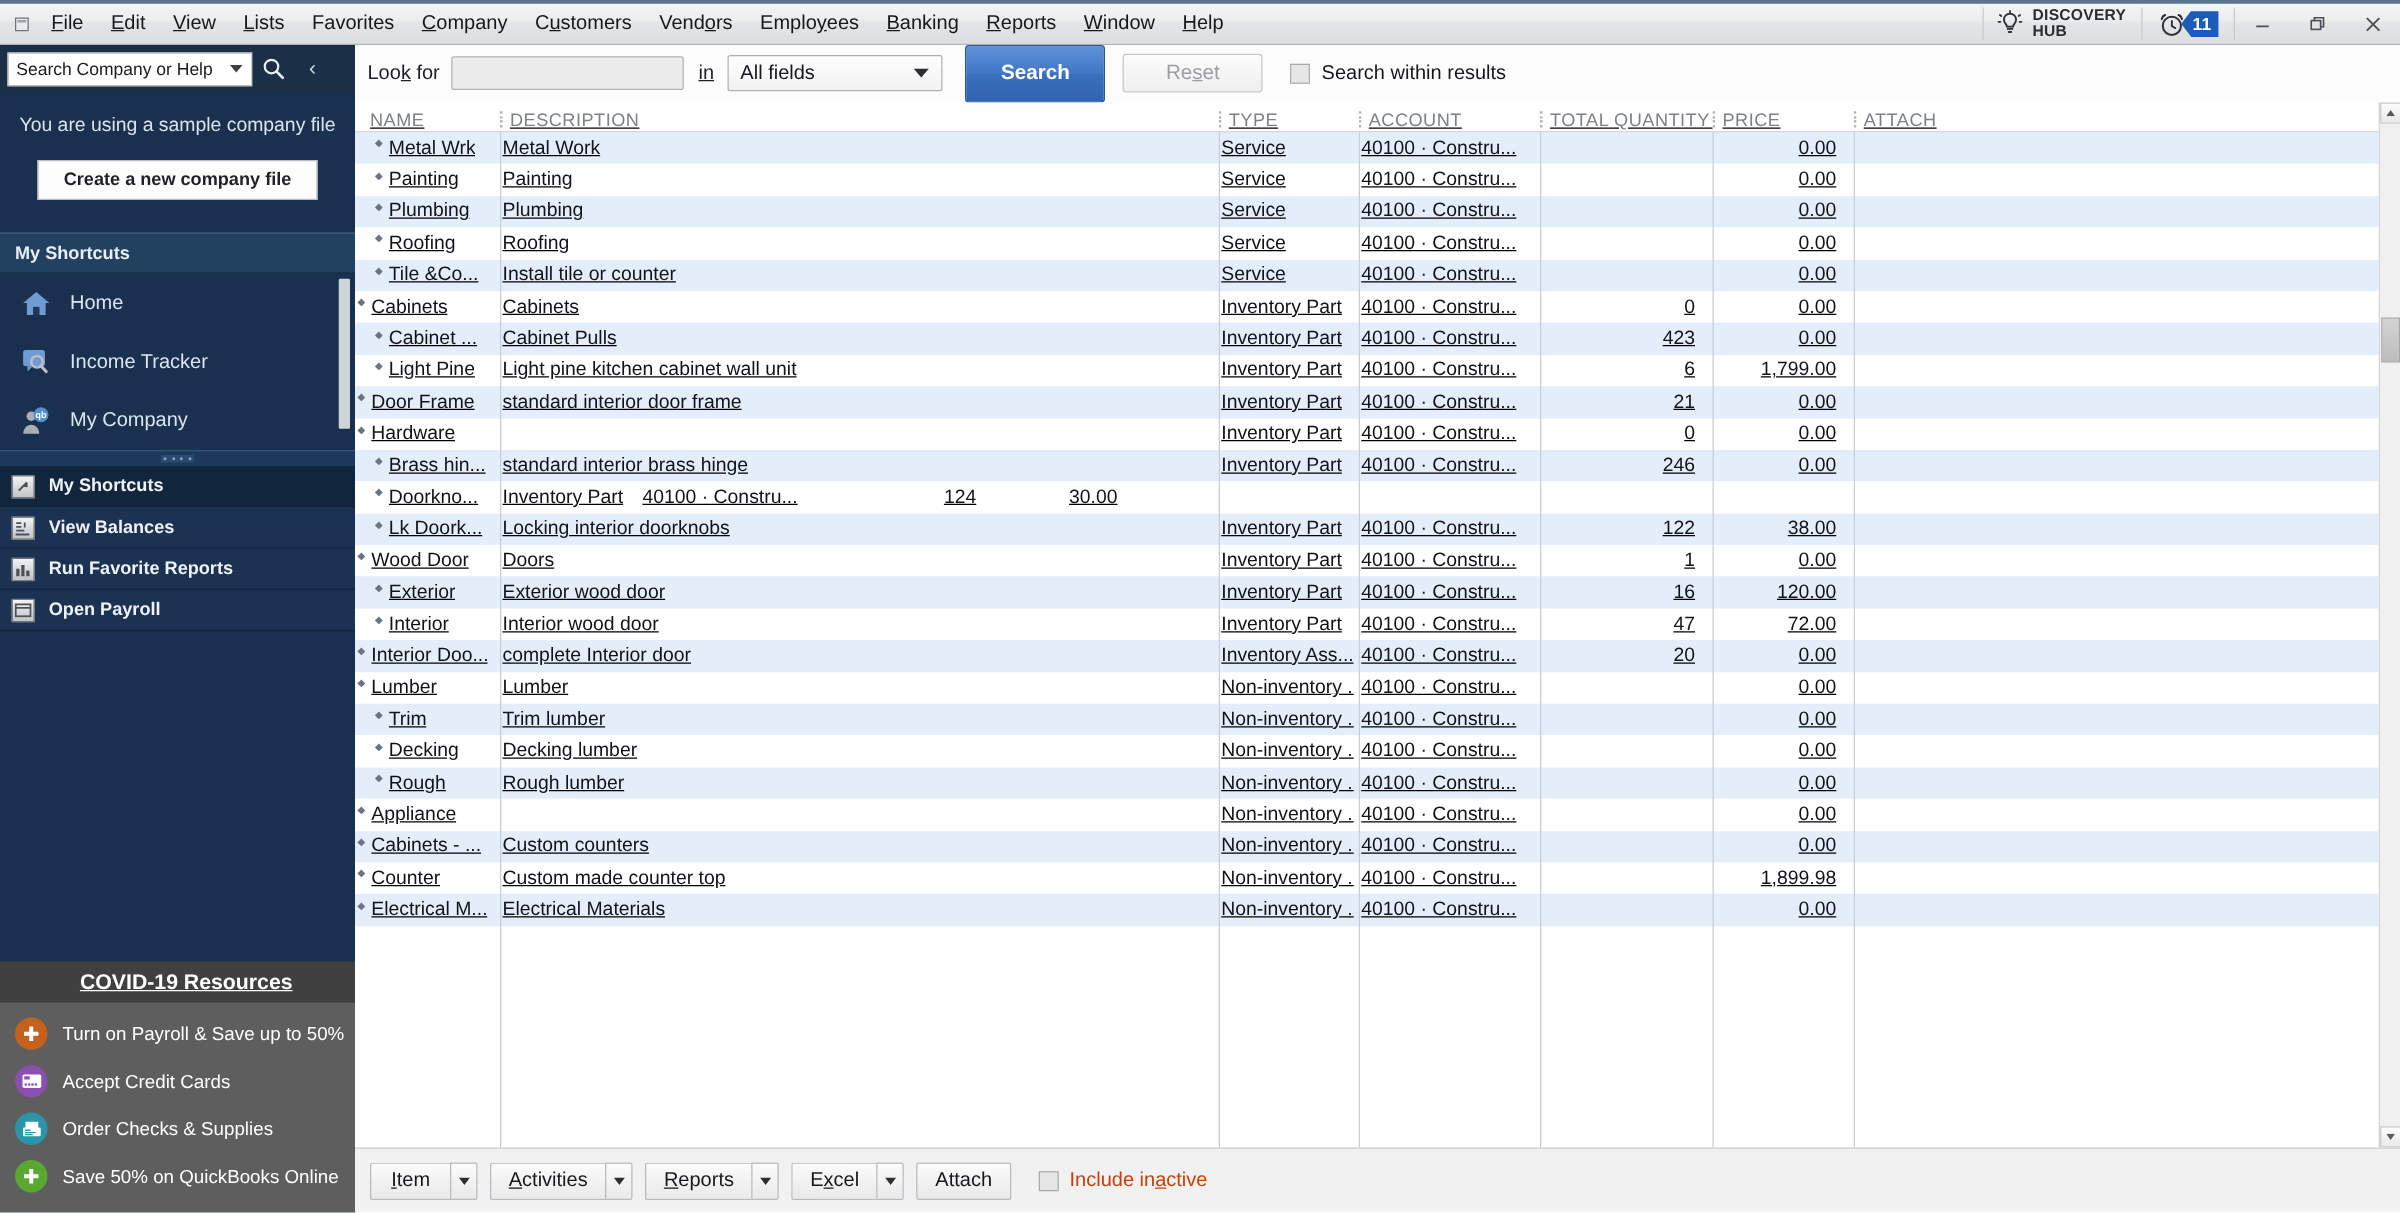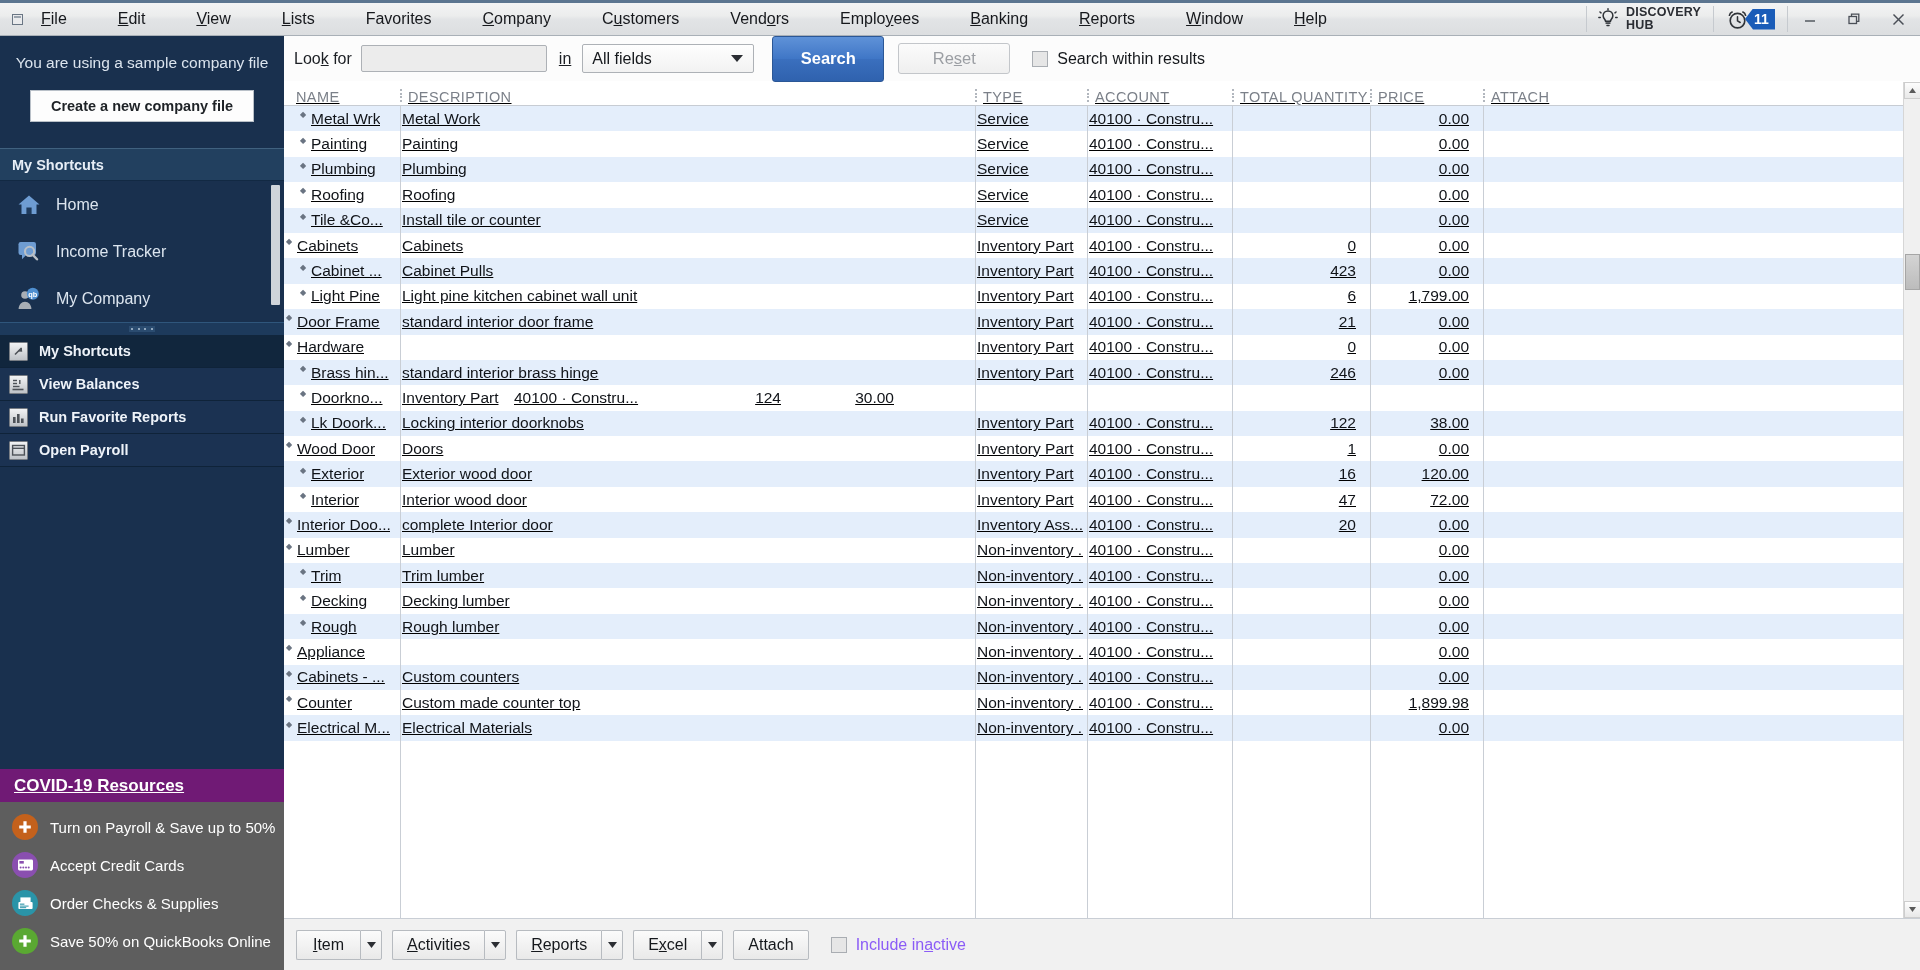--- a/index.html
+++ b/index.html
@@ -27,21 +27,21 @@
     width: 26px; height: 36px; display: flex; align-items: center; justify-content: center;
     margin-left: 4px; margin-top:3px;
   }
   .menu-sysicon .box {
     width: 11px; height: 11px; border: 1px solid #6a7684; background: #e9eaec;
     position: relative;
   }
   .menu-sysicon .box::after {
     content:""; position:absolute; left:1px; right:1px; top:1px; height:2px; background:#9aa3ad;
   }
-  .menu-items { display: flex; align-items: center; margin-top: 3px; gap: 29px; }
+  .menu-items { display: flex; align-items: center; margin-top: 3px; }
   .menu-item {
     padding: 4px 11px;
     font-size: 16px; color: #16181c; cursor: default; white-space: nowrap;
   }
   .menu-item u { text-decoration: underline; }
 
   .menubar-right {
     margin-left: auto; display: flex; align-items: center; height: 36px; margin-top:3px;
   }
   .mb-sep { width:1px; height: 26px; background: #c6cacf; }
@@ -153,22 +153,23 @@
   .sb-nav.active { background: #11263d; }
   .sb-nav:not(.active) { background: #1b3252; }
   .sb-nav-ic {
     width: 19px; height: 19px; flex: 0 0 19px;
     background: linear-gradient(to bottom,#f2f3f4,#bfc3c8);
     border: 1px solid #787d84; position: relative; border-radius: 1px;
   }
   .sb-spacer-dark { flex: 1 1 auto; background: #19304e; min-height: 10px;}
 
   .sb-covid {
-    background: #701a75; height: 33px; display: flex; align-items: center;
+    background: #404040; height: 33px; display: flex; align-items: center;
     padding-left: 14px;
+    justify-content: center;
   }
   .sb-covid span {
     color: #fff; font-size: 17px; font-weight: bold; text-decoration: underline;
     cursor: pointer;
   }
   .sb-promos { background: #5e5e5e; padding: 6px 0 10px 0; }
   .sb-promo {
     height: 38px; display: flex; align-items: center; gap: 12px; padding-left: 12px;
     color: #ffffff; font-size: 15px; cursor: pointer;
   }
@@ -303,21 +304,21 @@
     display: flex; align-items: center; justify-content: center; cursor: pointer;
   }
   .plain-btn {
     height: 30px; padding: 0 14px; margin-right: 10px;
     background: linear-gradient(to bottom,#fbfbfb,#e9e9e9);
     border: 1px solid #b7bbc0; border-radius: 2px;
     display: flex; align-items: center; font-size: 16px; color: #15181c; cursor: pointer;
   }
   .inactive-wrap { display: flex; align-items: center; gap: 9px; margin-left: 12px; }
   .inactive-wrap .cb { width: 16px; height: 16px; background: #e6e6e6; border: 1px solid #a9adb2; }
-  .inactive-wrap span { font-size: 16px; color: #8b5cf6; }
+  .inactive-wrap span { font-size: 16px; color: #c2410c; }
 
   .u { text-decoration: underline; }
 </style>
 </head>
 <body>
 
 <div id="menubar">
   <div class="menu-sysicon">
       <div class="box"></div>
     </div>
@@ -391,20 +392,33 @@
         </svg>
       </div>
     </div>
   </div>
 </div>
 
 <div id="main">
 
   <div id="sidebar">
 
+    <div class="sb-searchrow">
+      <div class="sb-search-box">
+        <span class="txt">Search Company or Help</span>
+        <span class="cbo-arrow"></span>
+      </div>
+      <div class="sb-search-btn">
+        <svg width="20" height="20" viewBox="0 0 20 20">
+          <circle cx="8.2" cy="8.2" r="5.4" fill="none" stroke="#e8eef6" stroke-width="1.8"></circle>
+          <line x1="12.3" y1="12.3" x2="17.2" y2="17.2" stroke="#e8eef6" stroke-width="2.1" stroke-linecap="round"></line>
+        </svg>
+      </div>
+      <div class="sb-collapse">‹</div>
+    </div>
 
     <div class="sb-sample">
       <div class="sb-sample-text">You are using a sample company file</div>
       <button class="sb-create-btn">Create a new company file</button>
     </div>
     <div class="sb-blockgap"></div>
 
     <div class="sb-section-head">My Shortcuts</div>
 
     <div class="sb-shortcuts">

